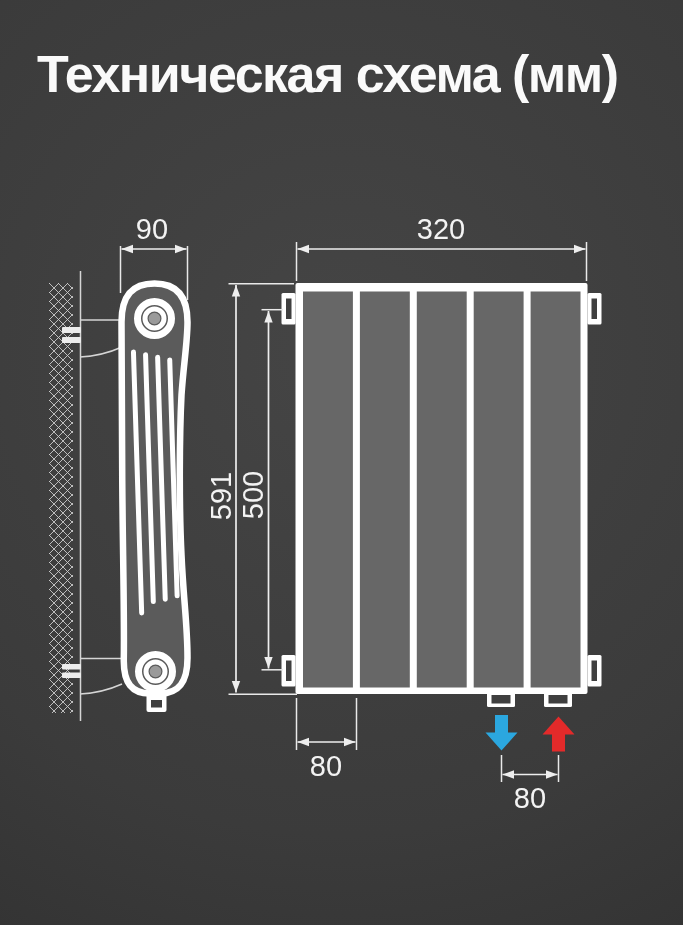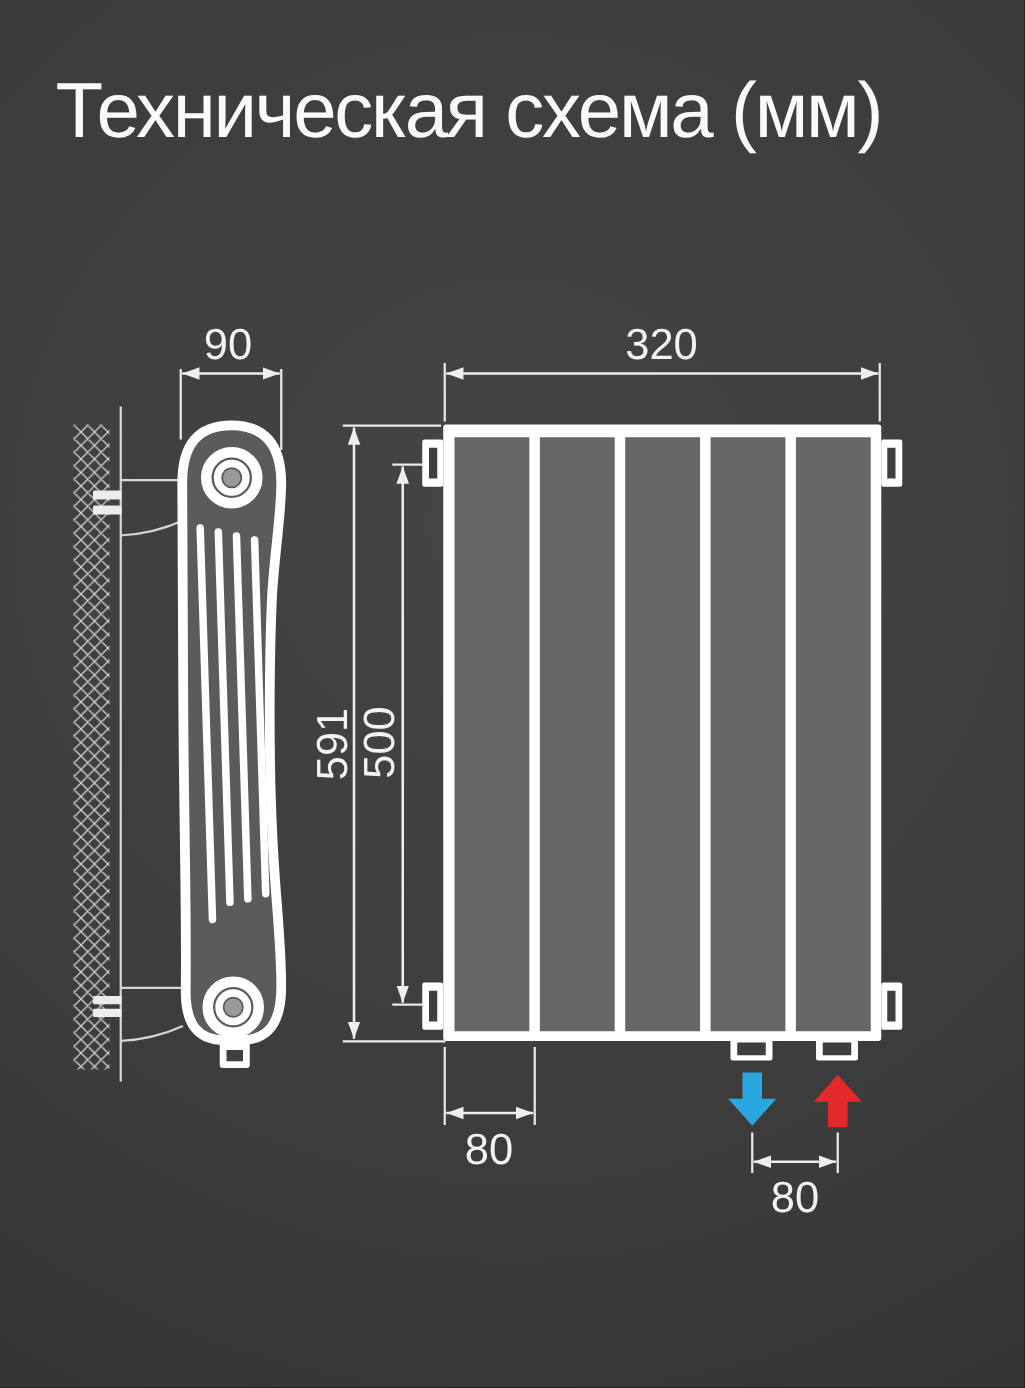--- a/index.html
+++ b/index.html
@@ -3,21 +3,21 @@
 <meta charset="utf-8">
 <style>
   html,body{margin:0;padding:0;background:#1e1e1e;}
   .stage{
     position:relative;width:683px;height:925px;overflow:hidden;
     background:radial-gradient(130% 95% at 50% 38%, #454545 0%, #3b3b3b 55%, #2c2c2c 100%);
     font-family:"Liberation Sans", sans-serif;
   }
   .title{
     position:absolute;left:37px;top:48px;margin:0;
-    font-size:52px;font-weight:normal;letter-spacing:-1.5px;
+    font-size:52px;font-weight:bold;letter-spacing:-1.5px;
     color:#fafafa;line-height:1;white-space:nowrap;
   }
   svg.diagram{position:absolute;left:0;top:0;}
   .ext{stroke:#e9e9e9;stroke-width:1.5;fill:none;}
   .dim{stroke:#eeeeee;stroke-width:1.7;fill:none;}
   .thin{stroke:#d5d5d5;stroke-width:1.5;fill:none;}
   .dimtext{fill:#f3f3f3;font-size:29px;font-family:"Liberation Sans",sans-serif;}
   .whitefill{fill:#ffffff;}
   .darkfill{fill:#3f3f3f;}
   .bodyshape{fill:#5b5b5b;stroke:#ffffff;stroke-width:6.5;stroke-linejoin:round;}

